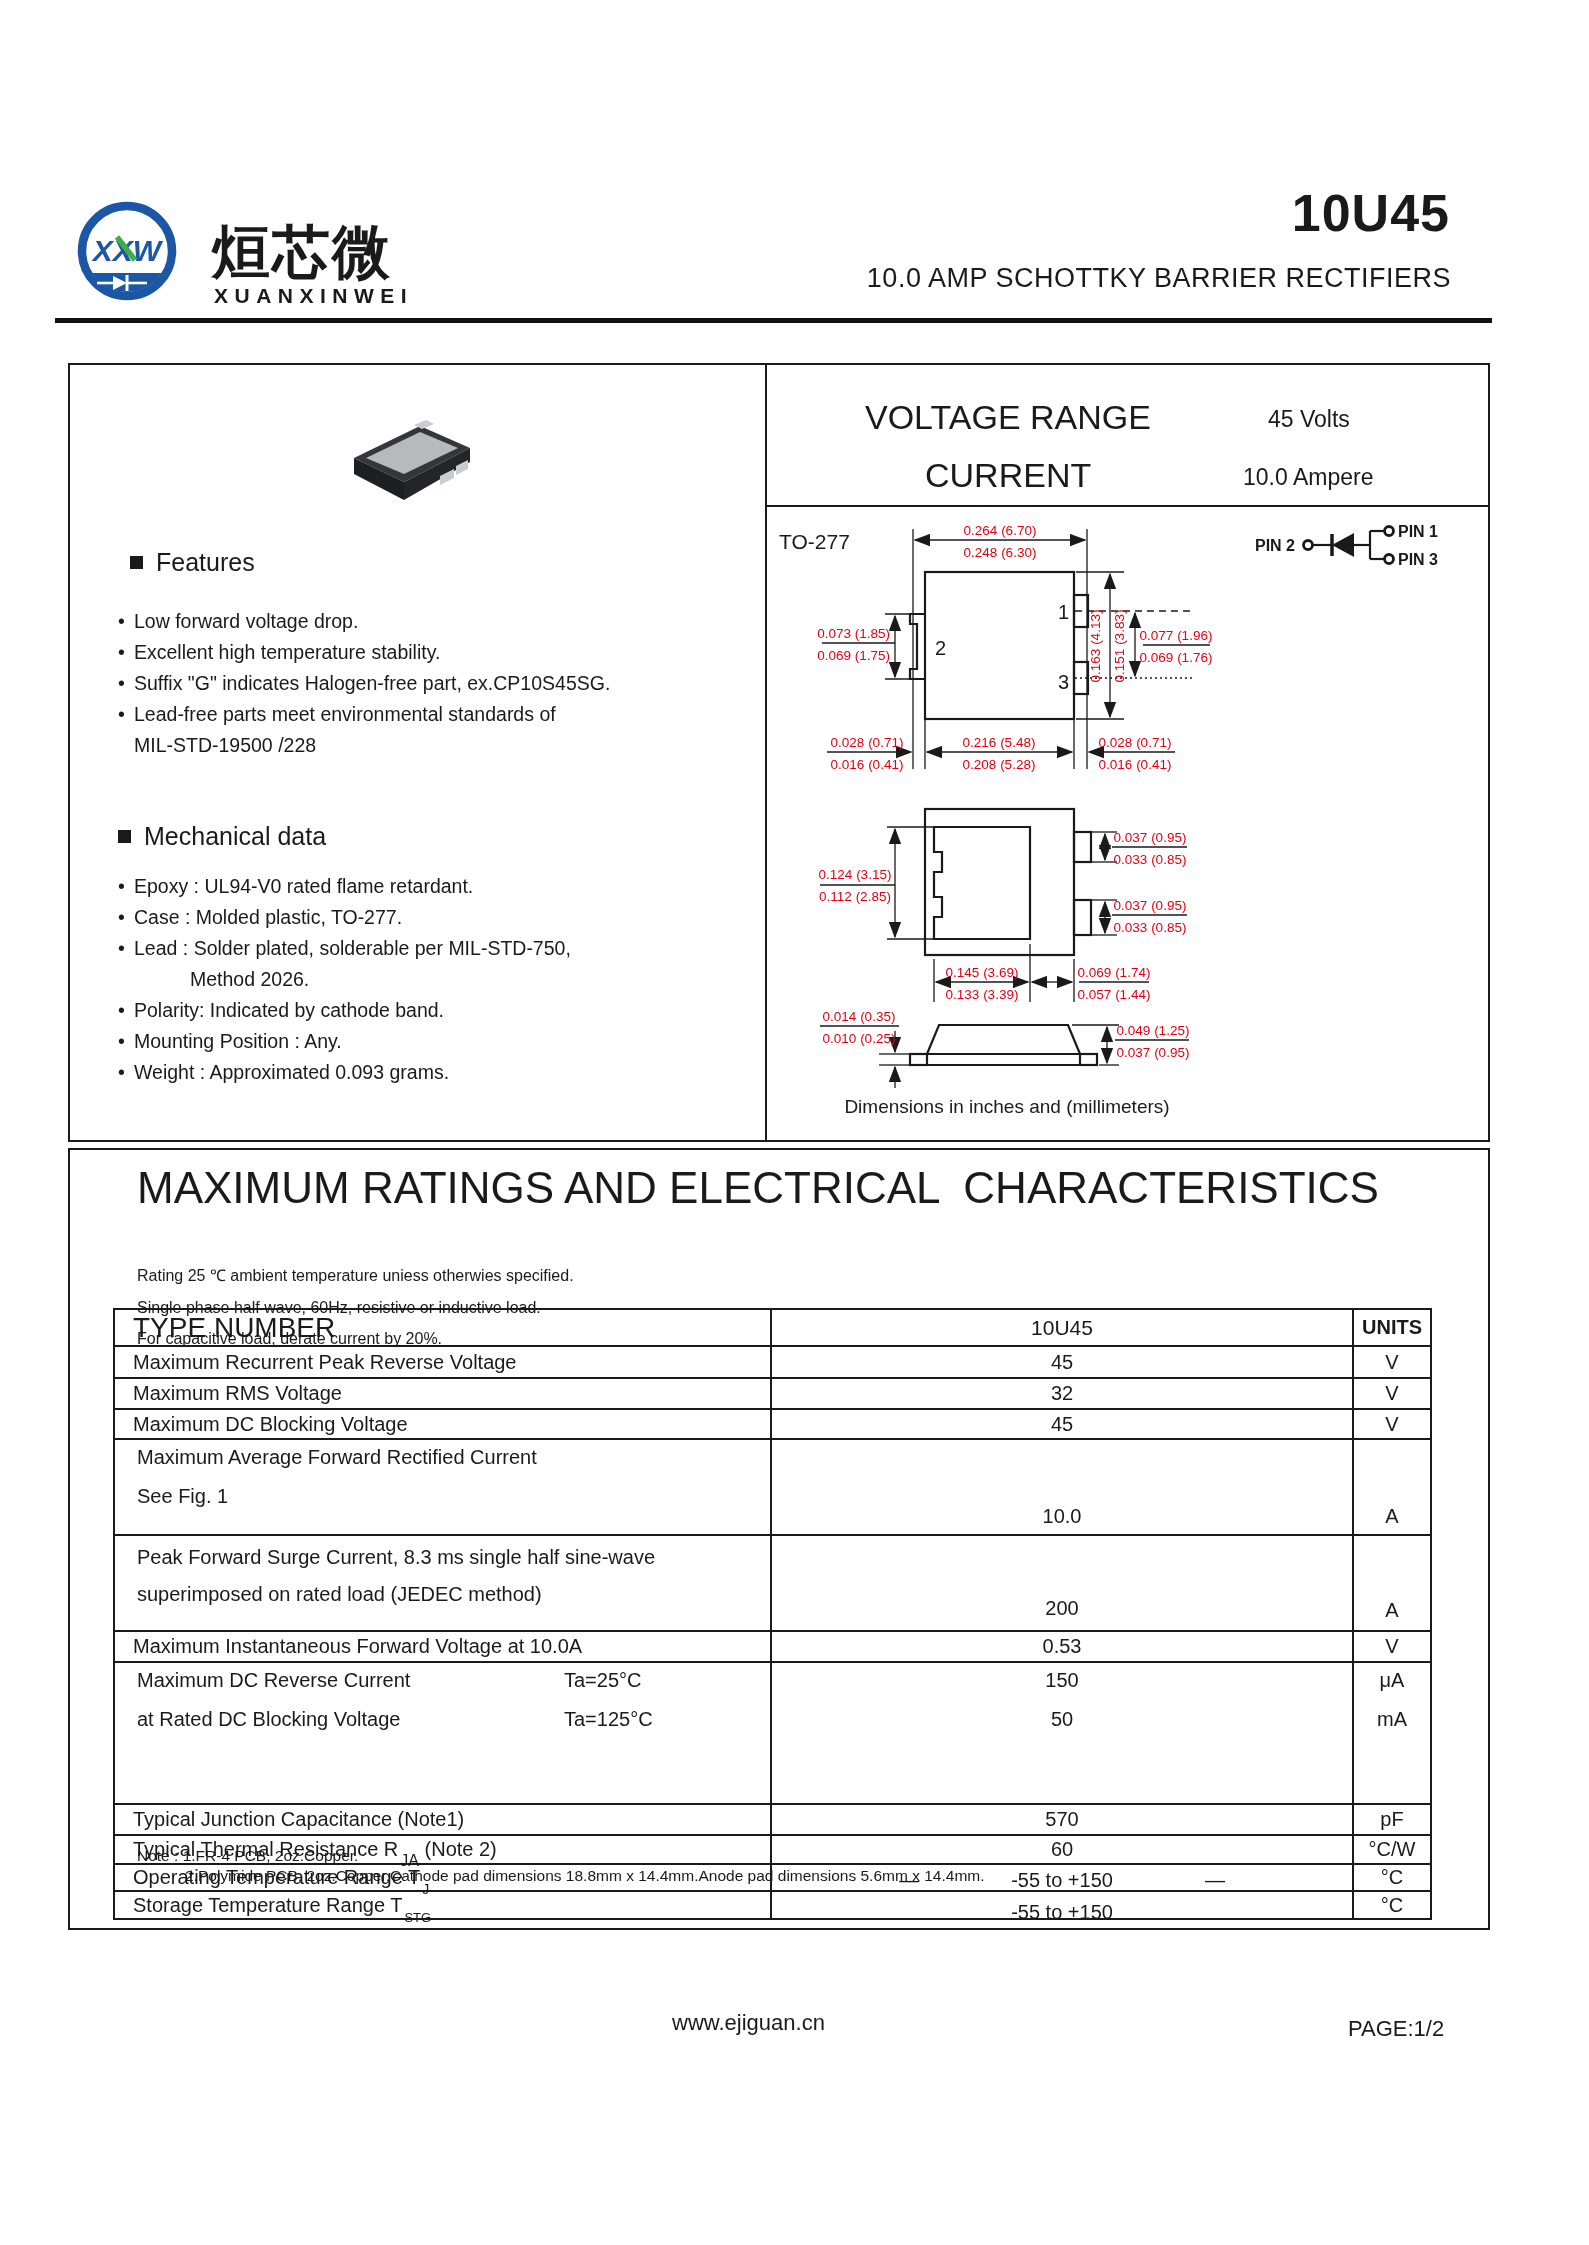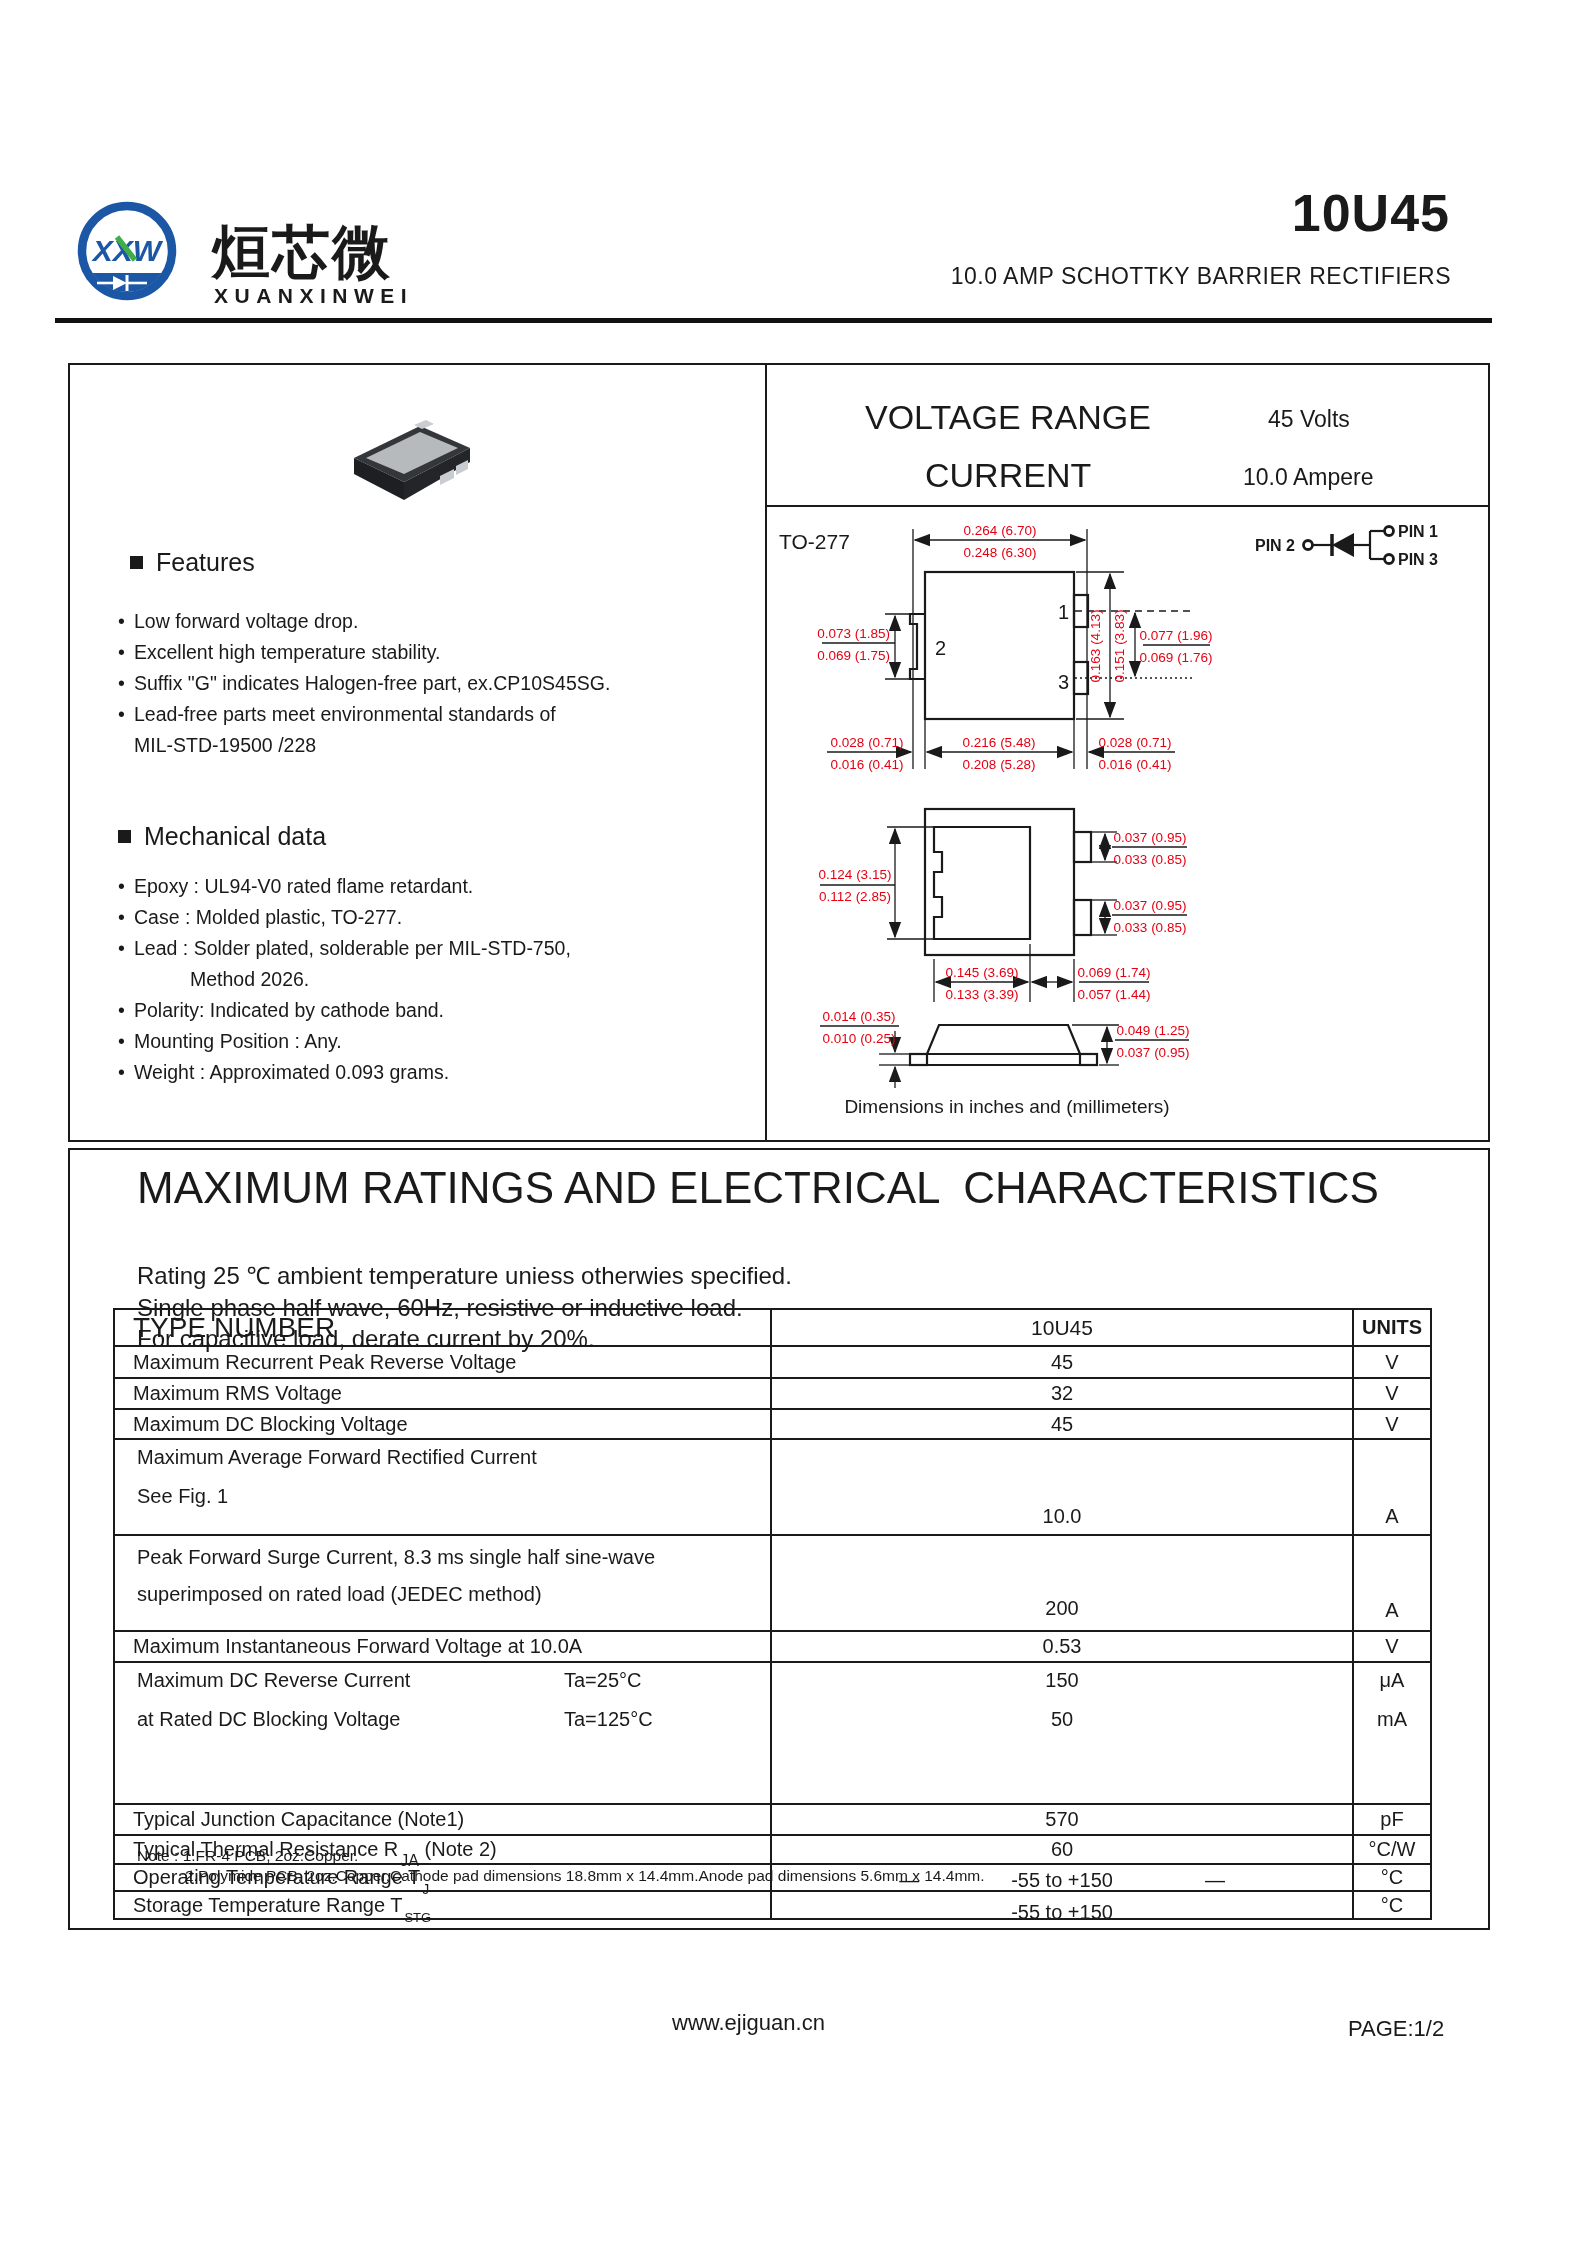--- a/index.html
+++ b/index.html
@@ -3,34 +3,34 @@
 <meta charset="utf-8">
 <style>
   html,body{margin:0;padding:0;background:#ffffff;}
   .page{position:relative;width:1589px;height:2245px;background:#fff;
         font-family:"Liberation Sans",sans-serif;color:#1a1a1a;overflow:hidden;}
   .abs{position:absolute;}
   .box{position:absolute;border:2px solid #1a1a1a;}
   .vdiv{position:absolute;background:#1a1a1a;}
   .hdiv{position:absolute;background:#1a1a1a;}
   .part-number{font-size:52px;font-weight:900;letter-spacing:1px;text-align:right;}
-  .subtitle{font-size:23px;font-weight:400;text-align:right;letter-spacing:.5px;}
+  .subtitle{font-size:27px;font-weight:400;text-align:right;letter-spacing:.5px;}
   .rule{position:absolute;background:#111;}
   .brand-cn{font-size:58px;font-weight:700;letter-spacing:2px;}
   .brand-latin{font-size:21px;font-weight:600;letter-spacing:6.5px;}
   .sumlbl{font-size:34px;}
   .sumval{font-size:23px;}
   .sechead{font-size:25px;font-weight:400;display:flex;align-items:center;}
   .sqr{display:inline-block;width:13px;height:13px;background:#1a1a1a;margin-right:13px;}
   .bl{font-size:19.5px;line-height:31px;white-space:pre;}
   .bl .dot{display:inline-block;width:16px;}
   .bl.ind1{padding-left:16px;}
   .bl.ind2{padding-left:72px;}
   .maxhead{font-size:44px;white-space:pre;}
-  .cond{font-size:24px;line-height:31.5px;}
+  .cond{font-size:16px;line-height:31.5px;}
   table.ratings{border-collapse:collapse;table-layout:fixed;width:1317px;}
   table.ratings td{border:2px solid #1a1a1a;font-size:20px;overflow:visible;}
   td.lbl{padding-left:18px;white-space:pre;vertical-align:middle;}
   td.lbl.th1{font-size:28px;}
   td.val{text-align:center;vertical-align:middle;}
   td.unit{text-align:center;vertical-align:middle;font-size:19px;}
   td.rel{position:relative;}
   .lA{position:absolute;left:22px;top:6px;white-space:pre;}
   .lB{position:absolute;left:22px;top:45px;white-space:pre;}
   .cA{position:absolute;left:449px;top:6px;}

